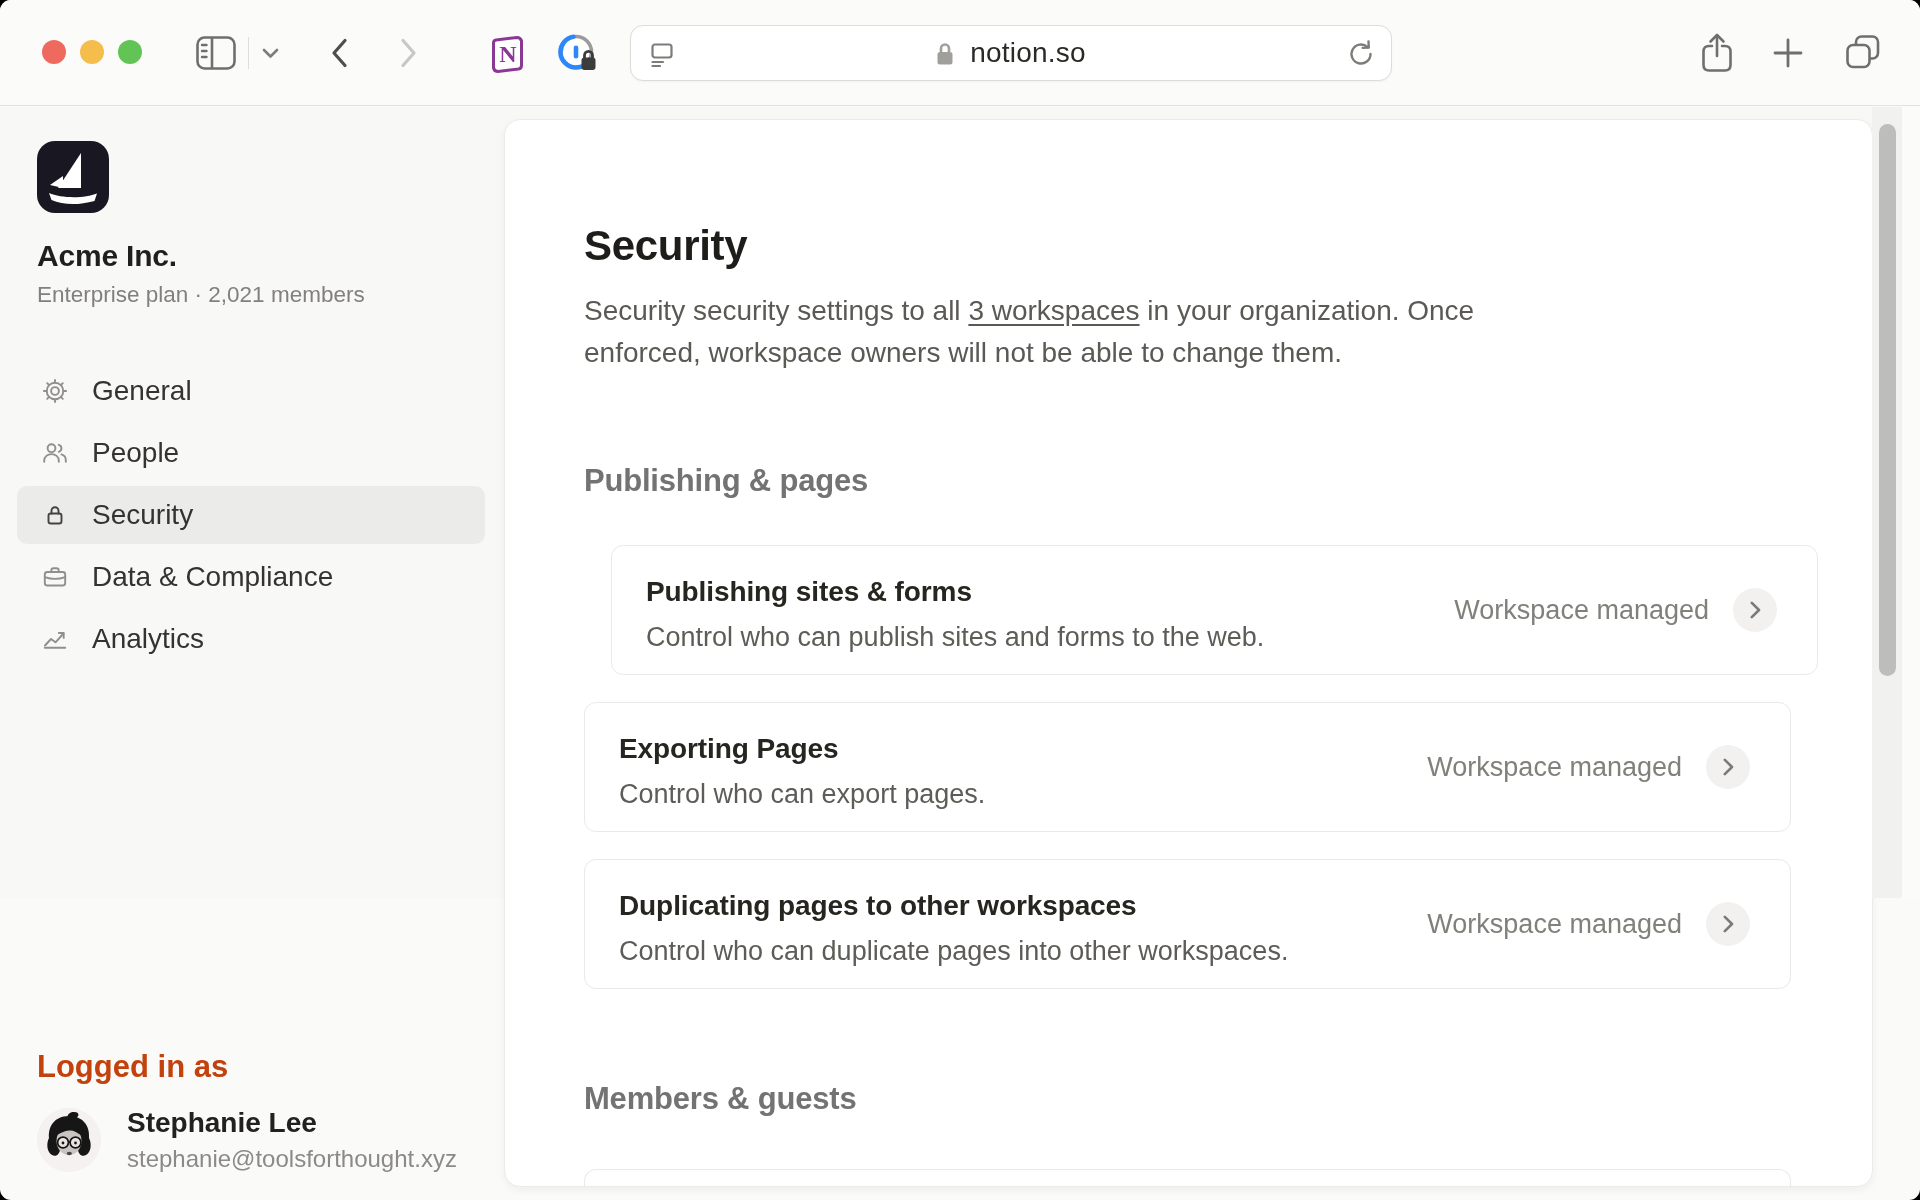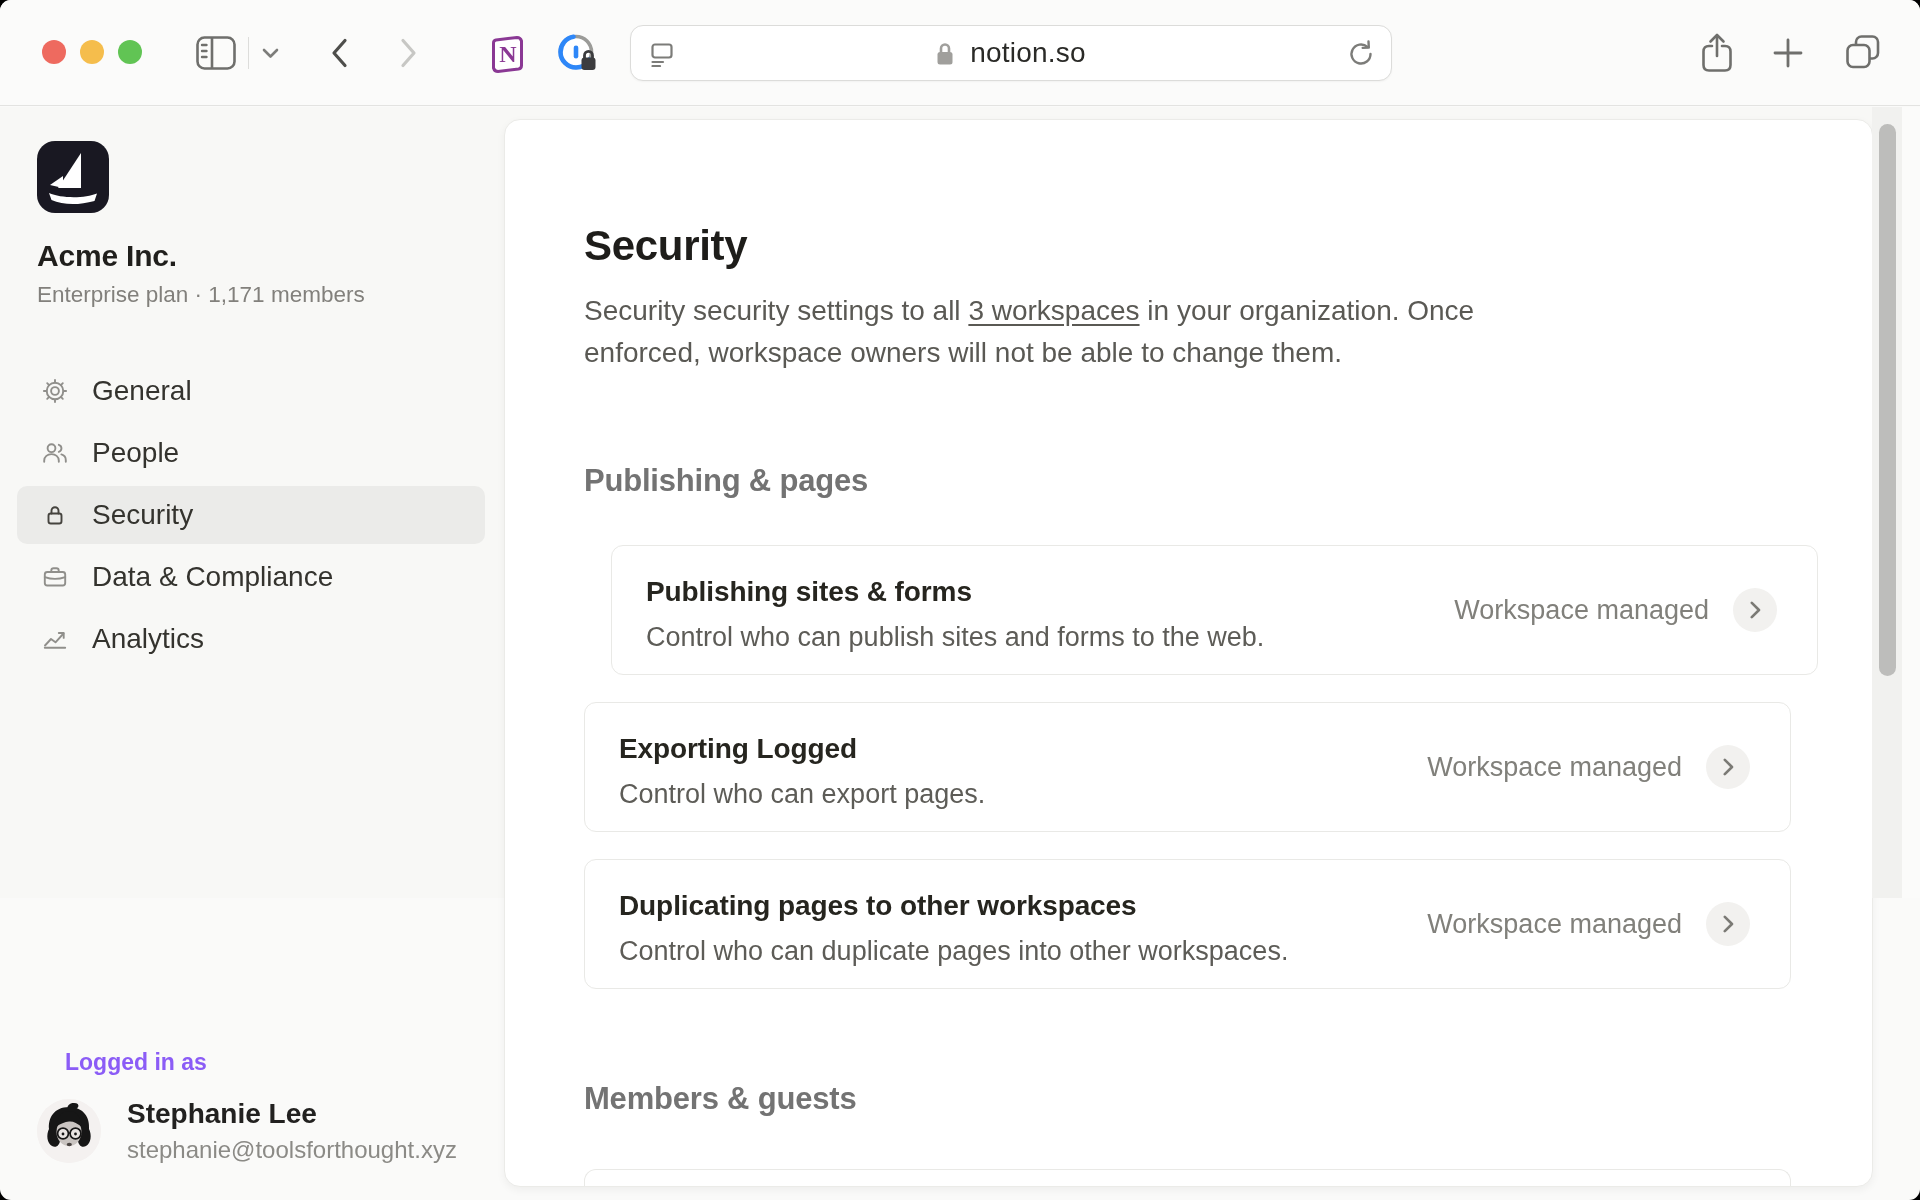--- a/index.html
+++ b/index.html
@@ -27,21 +27,21 @@
   .sidebar { position:absolute; left:0; top:0; width:504px; height:100%; padding:34px 0 0 37px; }
   .logo { width:72px; height:72px; border-radius:18px; background:#191822; display:flex; align-items:center; justify-content:center; }
   .company { margin-top:26px; font-size:30px; font-weight:700; color:#201f1c; letter-spacing:-.2px; }
   .plan { margin-top:9px; font-size:22.5px; color:#82807c; }
   .nav { margin-top:54px; }
   .nav-row { display:flex; align-items:center; height:58px; margin-left:-20px; width:468px; padding-left:25px; border-radius:10px; margin-bottom:4px; cursor:default; }
   .nav-row.active { background:#ebebe9; }
   .nav-ic { width:26px; height:26px; margin-right:24px; flex:0 0 auto; }
   .nav-label { font-size:28px; color:#34332e; }
   .side-footer { position:absolute; left:37px; top:942px; }
-  .loggedin { font-size:23px; font-weight:600; color:#8b5cf6;margin-left:28px; }
+  .loggedin { font-size:31px; font-weight:600; color:#c2410c; }
   .user-row { margin-top:22px; display:flex; align-items:center; }
   .avatar { width:64px; height:64px; border-radius:50%; overflow:hidden; background:#f4f1f0; flex:0 0 auto; }
   .user-meta { margin-left:26px; }
   .user-name { font-size:28px; font-weight:700; color:#222120; }
   .user-email { margin-top:6px; font-size:24px; color:#8b8a86; }
 
   
   .panel { position:absolute; left:504px; top:12px; width:1369px; height:1068px; background:#ffffff; border:1px solid #ebebe8; border-radius:16px; box-shadow:0 3px 8px rgba(0,0,0,.05); overflow:hidden; }
   .content { padding:0 83px 0 79px; }
   h1.page-title { margin-top:104px; font-size:42px; line-height:44px; font-weight:700; color:#1e1d1a; letter-spacing:-.3px; }
@@ -167,21 +167,21 @@
 
     <div class="sidebar">
       <div class="logo">
         <svg width="72" height="72" viewBox="0 0 72 72">
           <path d="M44 12 L44 47 L21 47 Z" fill="#ffffff"></path>
           <path d="M13 44 L26 35 L26 47 Z" fill="#ffffff"></path>
           <path d="M12 52 C24 57.5 48 57.5 60 52.5 L57.5 60 C41 64.5 26 64 14.5 59 Z" fill="#ffffff"></path>
         </svg>
       </div>
       <div class="company">Acme Inc.</div>
-      <div class="plan">Enterprise plan · 1,171 members</div>
+      <div class="plan">Enterprise plan · 2,021 members</div>
 
       <div class="nav">
         <div class="nav-row">
           <svg class="nav-ic" viewBox="0 0 26 26">
             <g fill="none" stroke="#908f8b" stroke-width="1.9" stroke-linecap="round">
               <circle cx="13" cy="13" r="3.9"></circle>
               <circle cx="13" cy="13" r="8.3"></circle>
               <path d="M13 1.9 V4.6 M13 21.4 V24.1 M1.9 13 H4.6 M21.4 13 H24.1 M5.2 5.2 L7.1 7.1 M18.9 18.9 L20.8 20.8 M20.8 5.2 L18.9 7.1 M7.1 18.9 L5.2 20.8"></path>
             </g>
           </svg>
@@ -269,21 +269,21 @@
             <span class="card-status">Workspace managed</span>
             <span class="chev-btn">
               <svg width="11" height="18" viewBox="0 0 11 18">
                 <path d="M1.8 1.8 L9 9 L1.8 16.2" fill="none" stroke="#7b7a75" stroke-width="2.6" stroke-linecap="round" stroke-linejoin="round"></path>
               </svg>
             </span>
           </div>
         </div>
 
         <div class="card">
-          <div class="card-title">Exporting Logged</div>
+          <div class="card-title">Exporting Pages</div>
           <div class="card-sub">Control who can export pages.</div>
           <div class="card-right">
             <span class="card-status">Workspace managed</span>
             <span class="chev-btn">
               <svg width="11" height="18" viewBox="0 0 11 18">
                 <path d="M1.8 1.8 L9 9 L1.8 16.2" fill="none" stroke="#7b7a75" stroke-width="2.6" stroke-linecap="round" stroke-linejoin="round"></path>
               </svg>
             </span>
           </div>
         </div>

